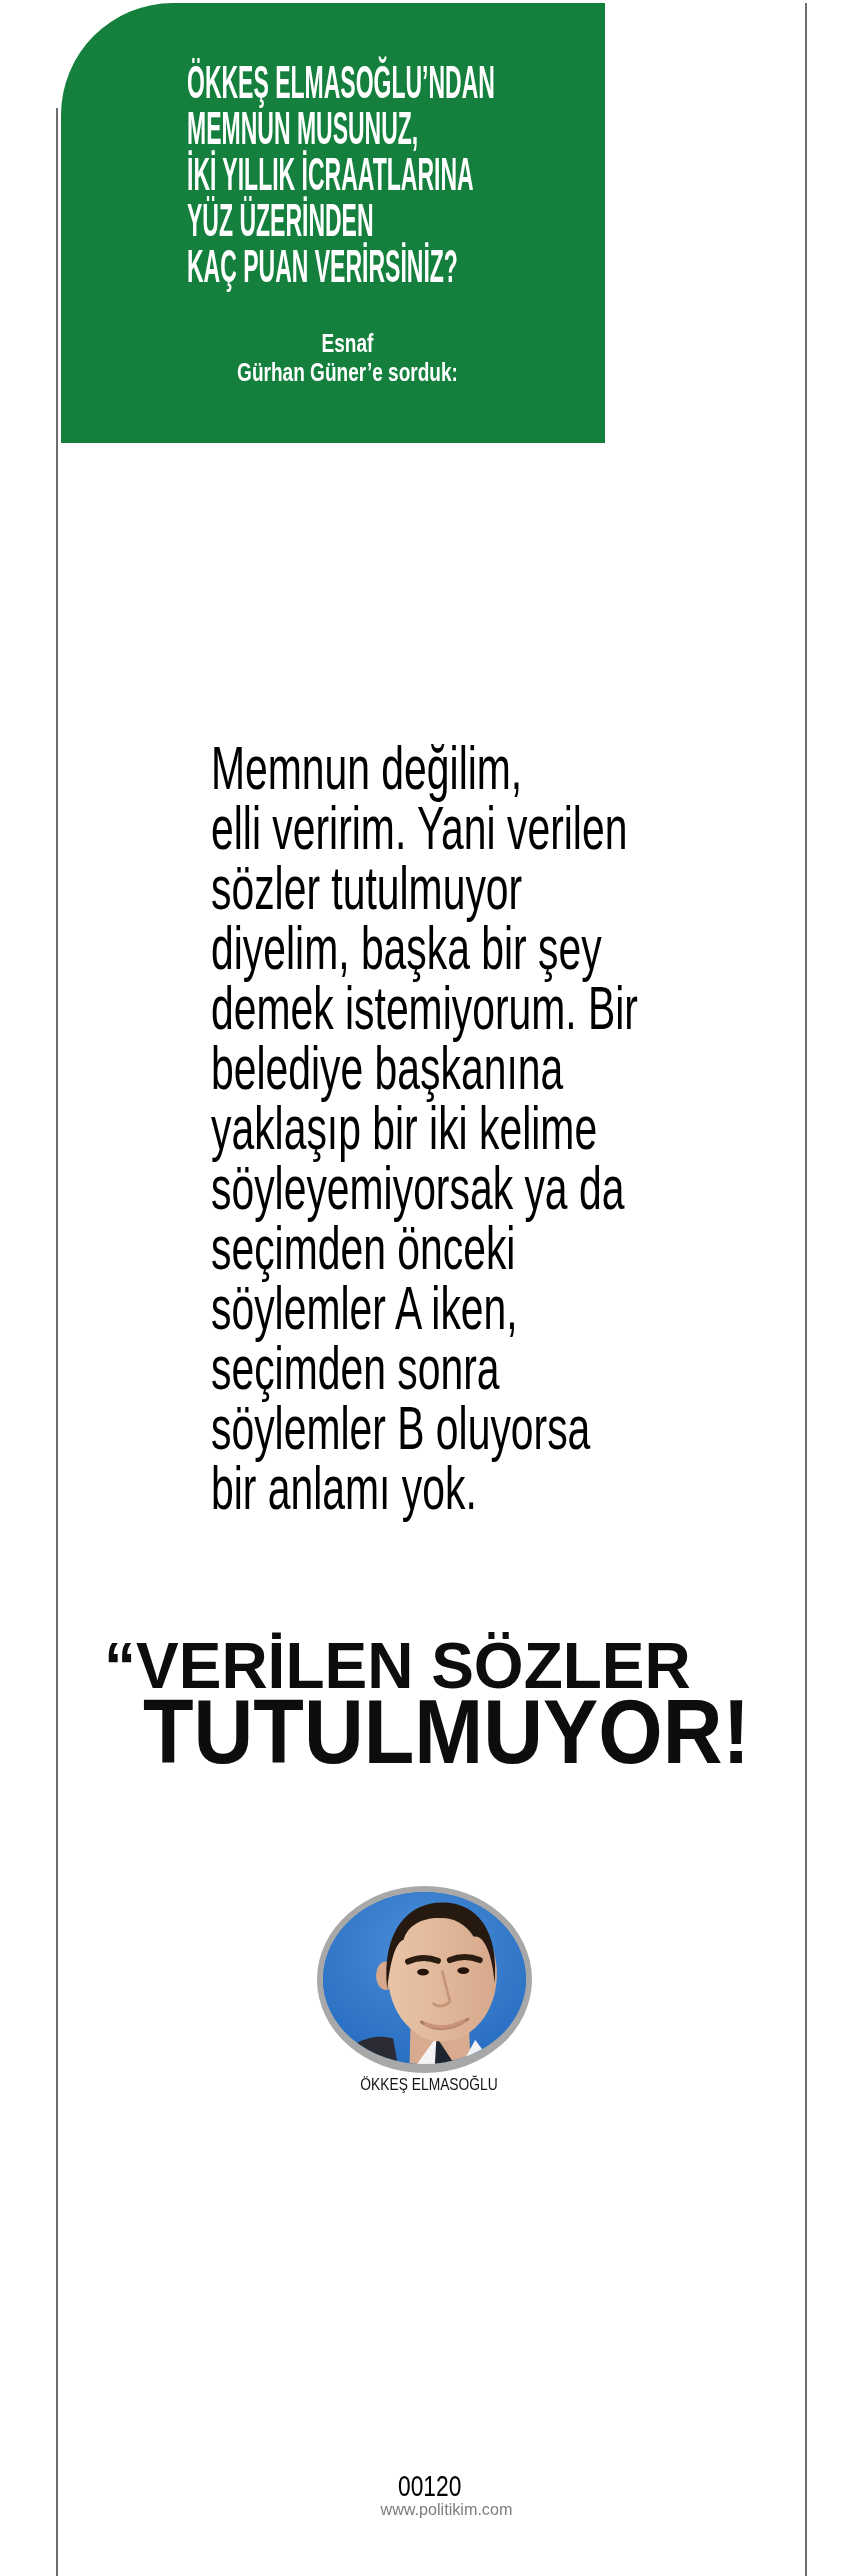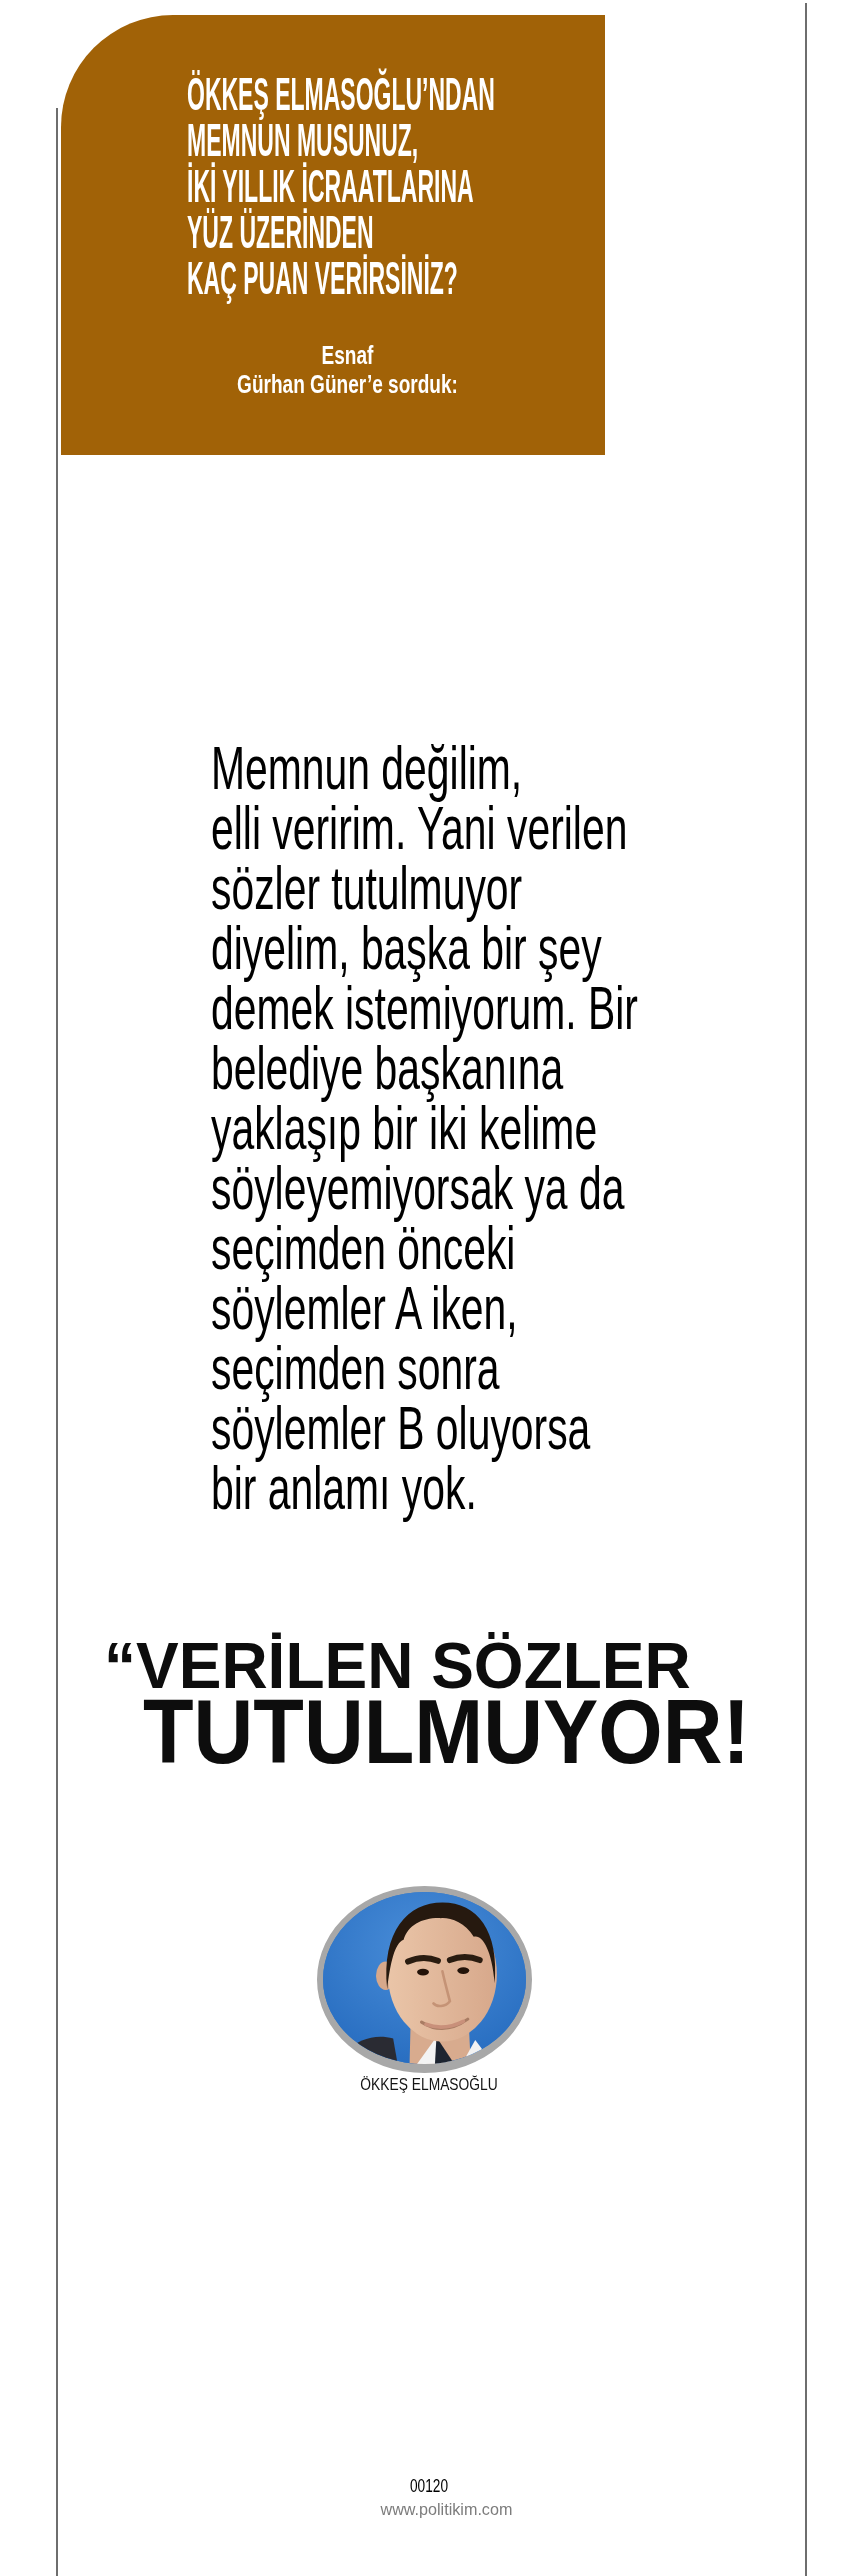--- a/index.html
+++ b/index.html
@@ -6,22 +6,22 @@
   .page {
     position:relative; width:859px; height:2576px; background:#ffffff;
     overflow:hidden; font-family:"Liberation Sans", sans-serif;
   }
   .rule { position:absolute; width:1.5px; background:#6e6e6e; }
   .rule-left  { left:56px;  top:108px; height:2468px; }
   .rule-right { left:805px; top:3px;  height:2573px; }
 
   
   .qbox {
-    position:absolute; left:61px; top:15px; width:544px; height:440px;
-    background:#a16207; border-top-left-radius:112px;
+    position:absolute; left:61px; top:3px; width:544px; height:440px;
+    background:#15803d; border-top-left-radius:112px;
   }
   .qbox-heading {
     position:absolute; left:126px; top:56px;
     color:#ffffff; font-weight:700; font-size:46px; line-height:46px;
     white-space:nowrap; transform:scaleX(0.50); transform-origin:left top;
   }
   .qbox-kicker {
     position:absolute; left:126px; top:326px; width:321px; text-align:center;
     color:#ffffff; font-weight:700; font-size:25.4px; line-height:29px;
     transform:scaleX(0.75); transform-origin:50% 0;
@@ -54,21 +54,21 @@
   .portrait svg { display:block; width:100%; height:100%; }
 
   .caption-row {
     position:absolute; left:0; top:2076px; width:859px; text-align:center;
     color:#141414; font-size:15.7px; line-height:18px;
   }
   .caption-row span { display:inline-block; transform:scaleX(0.88); transform-origin:50% 0; }
 
   .code-row {
     position:absolute; left:0; top:2474px; width:859px; text-align:center;
-    color:#000000; font-size:18px; line-height:24px;
+    color:#000000; font-size:30px; line-height:24px;
   }
   .code-row span { display:inline-block; transform:scaleX(0.76); transform-origin:50% 0; }
 
   .site-row {
     position:absolute; left:0; top:2500px; width:859px; text-align:center;
     color:#7d7d7d; font-size:17px; line-height:19.4px;padding-left:17px;
   }
   .site-row span { display:inline-block; transform:scaleX(0.95); transform-origin:50% 0; }
 </style>
 </head>

